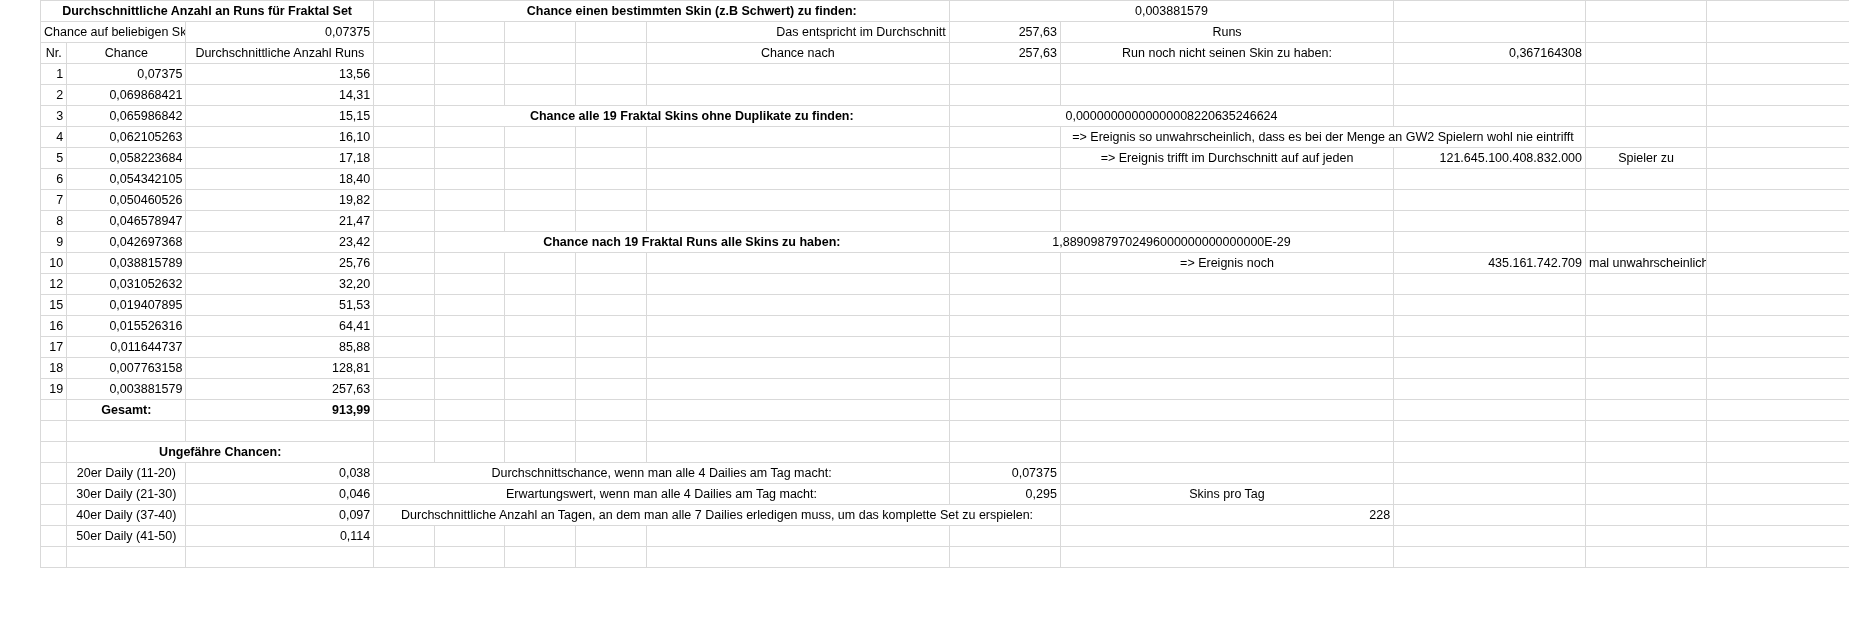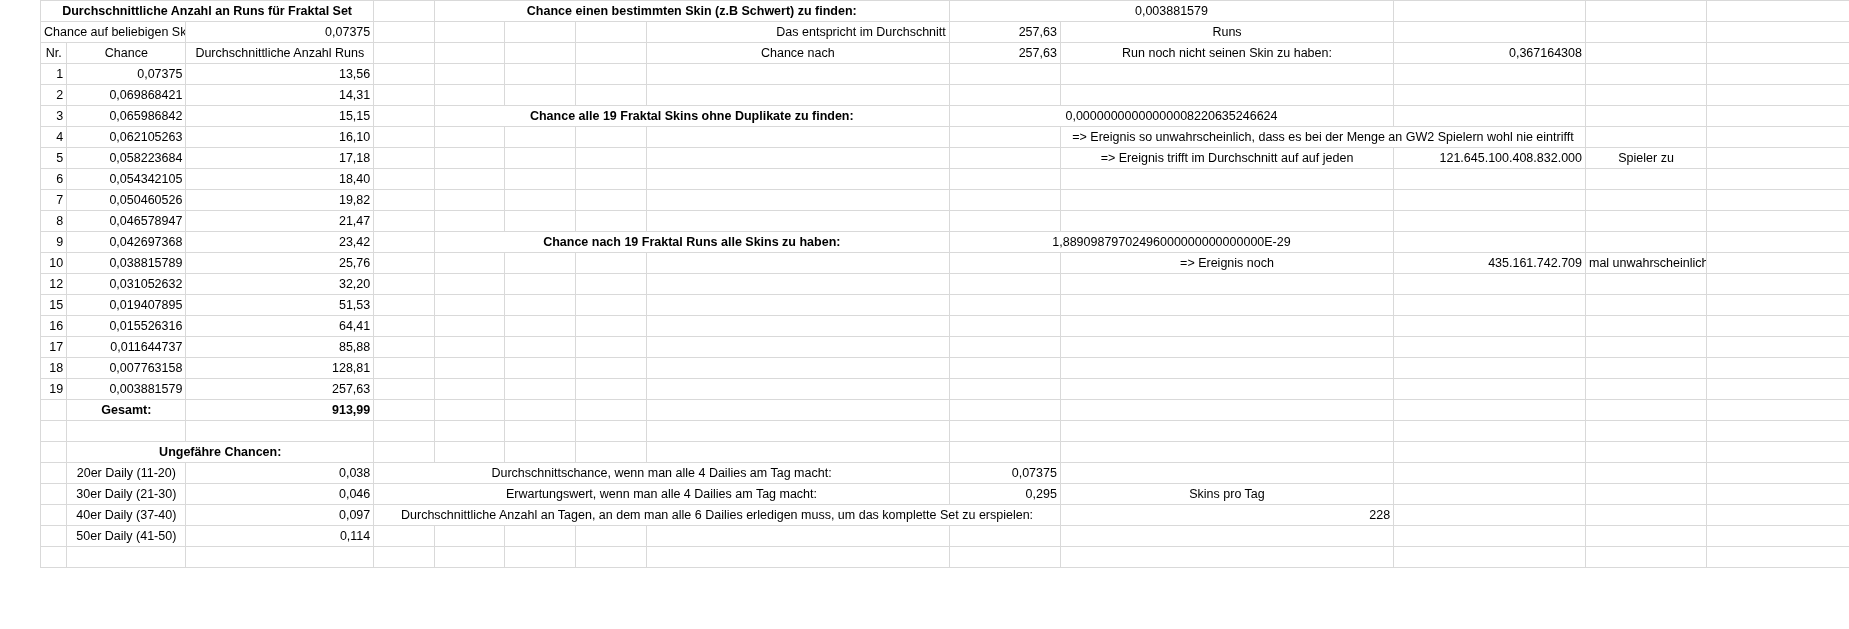--- a/index.html
+++ b/index.html
@@ -427,21 +427,21 @@
     <td class="txt">Skins pro Tag</td>
     <td></td>
           <td></td>
           <td></td>
   </tr>
 
   <tr>
     <td></td>
     <td class="txt">40er Daily (37-40)</td>
     <td class="num">0,097</td>
-    <td colspan="6" class="txt">Durchschnittliche Anzahl an Tagen, an dem man alle 6 Dailies erledigen muss, um das komplette Set zu erspielen:</td>
+    <td colspan="6" class="txt">Durchschnittliche Anzahl an Tagen, an dem man alle 7 Dailies erledigen muss, um das komplette Set zu erspielen:</td>
     <td class="num">228</td>
     <td></td>
           <td></td>
           <td></td>
   </tr>
 
   <tr>
     <td></td>
     <td class="txt">50er Daily (41-50)</td>
     <td class="num">0,114</td>

